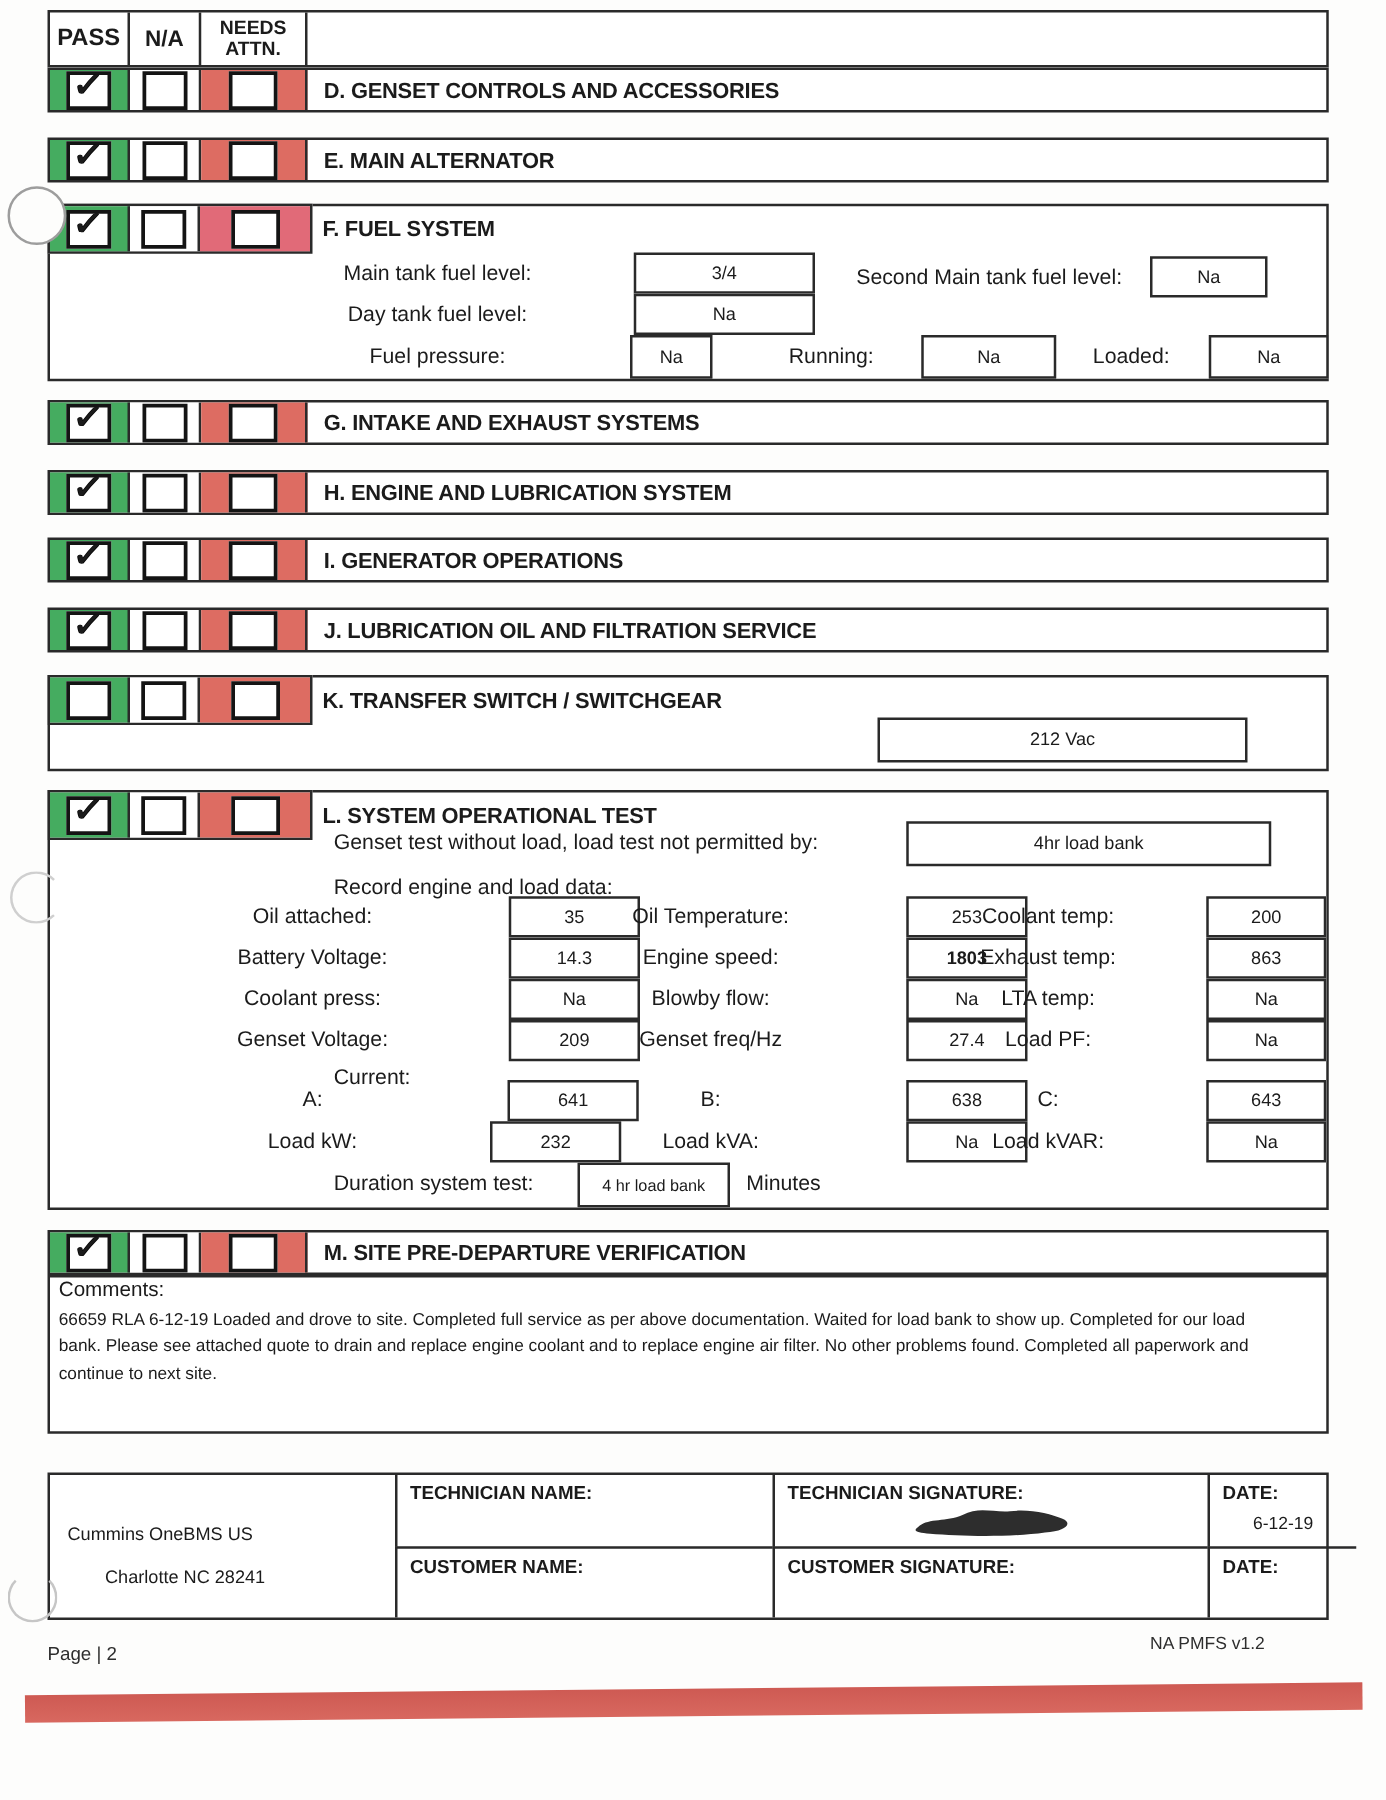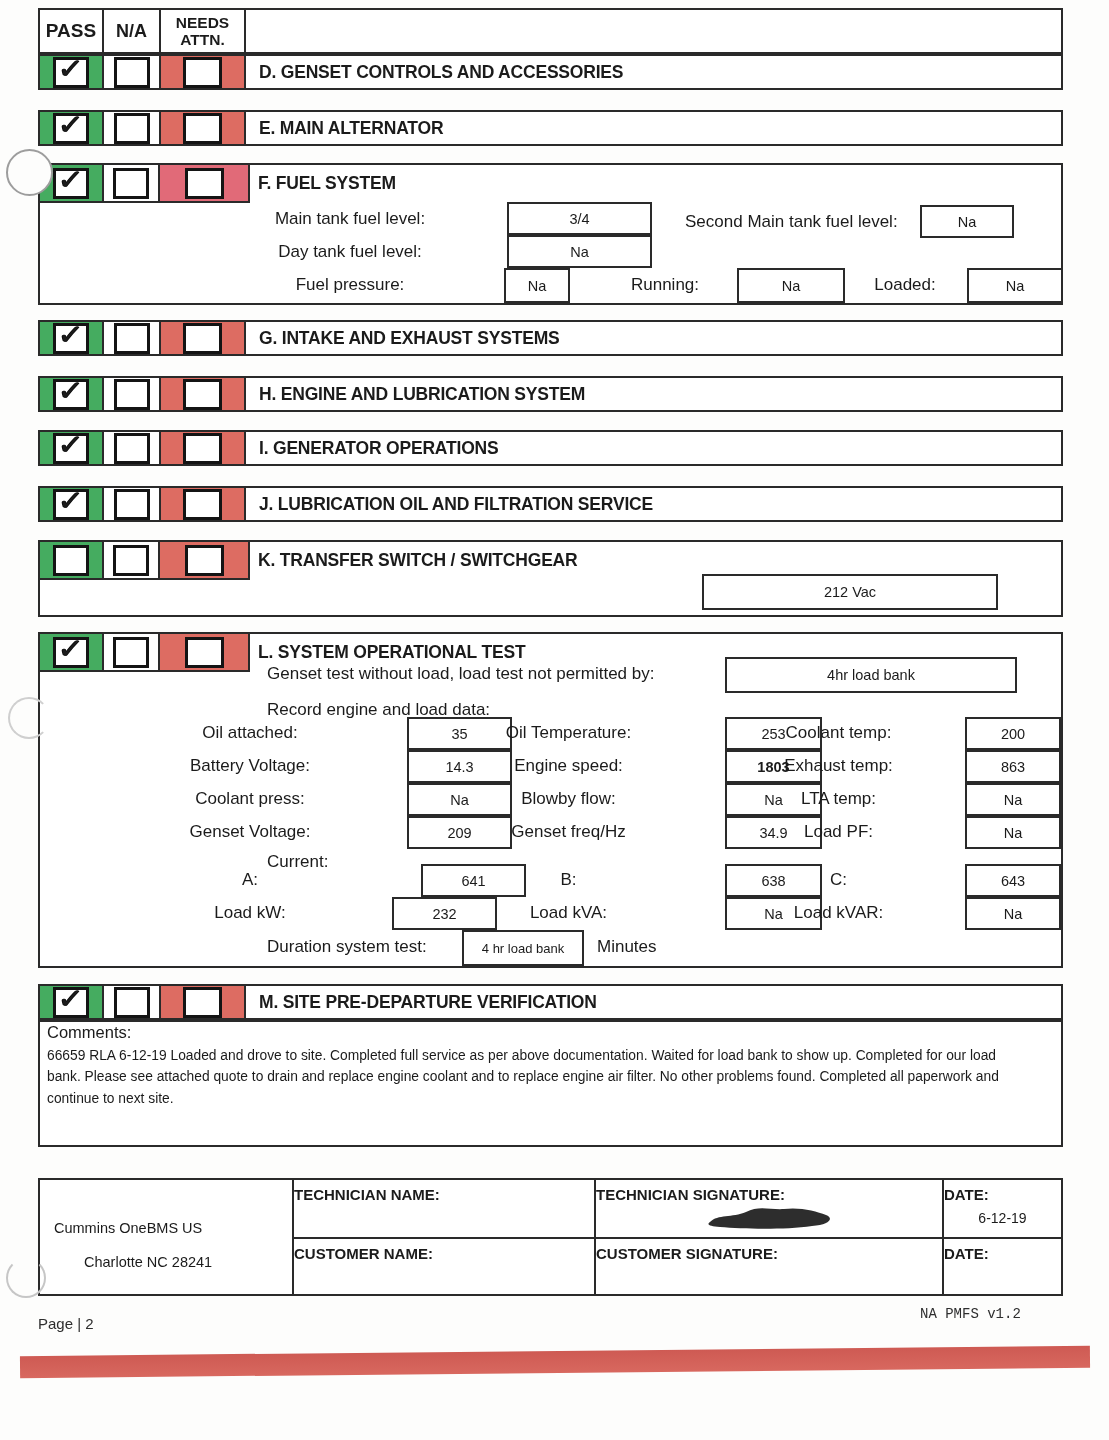--- a/index.html
+++ b/index.html
@@ -44,21 +44,21 @@
   
   .comments-box{position:absolute;left:38px;top:1020px;width:1025px;height:127px;
                 border:2px solid #2a2a2a;background:#fff;box-sizing:border-box;}
   .comments-label{position:absolute;left:7px;top:1px;font-size:16.5px;}
   .comments-text{position:absolute;left:7px;top:23px;width:985px;font-size:13.8px;line-height:1.55;}
 
   
   .sigtable{position:absolute;left:38px;top:1178px;width:1025px;height:118px;
             border:2px solid #2a2a2a;background:#fff;box-sizing:border-box;}
   .sigcell{position:absolute;box-sizing:border-box;border-left:2px solid #2a2a2a;
-           padding:6px 0;font-weight:700;font-size:15px;}
+           padding:6px 10px;font-weight:700;font-size:15px;margin-left:24px;}
   .sigcell.r2{border-top:2px solid #2a2a2a;}
   .company{position:absolute;font-weight:400;font-size:14.5px;}
 
   .footer-text{position:absolute;font-size:15px;color:#2e2e2e;}
   .redbar{position:absolute;left:20px;top:1351px;width:1070px;height:22px;
           background:linear-gradient(#ce5a53,#d8685f);transform:rotate(-0.55deg);}
 
   
   .punch{position:absolute;border-radius:50%;box-sizing:border-box;}
   .punch.full{left:6px;top:149px;width:47px;height:47px;background:#fdfdfc;
@@ -258,28 +258,28 @@
     <div class="flabel" style="left:60px;top:155px;width:300px;">Coolant press:</div>
     <div class="fbox" style="left:367px;top:149px;width:105px;height:33px;">Na</div>
     <div class="flabel" style="left:380px;top:155px;width:297px;">Blowby flow:</div>
     <div class="fbox" style="left:685px;top:149px;width:97px;height:33px;">Na</div>
     <div class="flabel" style="left:680px;top:155px;width:237px;">LTA temp:</div>
     <div class="fbox" style="left:925px;top:149px;width:96px;height:33px;">Na</div>
 
     <div class="flabel" style="left:60px;top:188px;width:300px;">Genset Voltage:</div>
     <div class="fbox" style="left:367px;top:182px;width:105px;height:33px;">209</div>
     <div class="flabel" style="left:380px;top:188px;width:297px;">Genset freq/Hz</div>
-    <div class="fbox" style="left:685px;top:182px;width:97px;height:33px;">34.9</div>
+    <div class="fbox" style="left:685px;top:182px;width:97px;height:33px;">27.4</div>
     <div class="flabel" style="left:680px;top:188px;width:237px;">Load PF:</div>
     <div class="fbox" style="left:925px;top:182px;width:96px;height:33px;">Na</div>
 
     <div class="flabel ln" style="left:227px;top:218px;">Current:</div>
 
     <div class="flabel" style="left:60px;top:236px;width:300px;">A:</div>
-    <div class="fbox" style="left:381px;top:230px;width:105px;height:33px;">641</div>
+    <div class="fbox" style="left:366px;top:230px;width:105px;height:33px;">641</div>
     <div class="flabel" style="left:380px;top:236px;width:297px;">B:</div>
     <div class="fbox" style="left:685px;top:230px;width:97px;height:33px;">638</div>
     <div class="flabel" style="left:680px;top:236px;width:237px;">C:</div>
     <div class="fbox" style="left:925px;top:230px;width:96px;height:33px;">643</div>
 
     <div class="flabel" style="left:60px;top:269px;width:300px;">Load kW:</div>
     <div class="fbox" style="left:352px;top:263px;width:105px;height:33px;">232</div>
     <div class="flabel" style="left:380px;top:269px;width:297px;">Load kVA:</div>
     <div class="fbox" style="left:685px;top:263px;width:97px;height:33px;">Na</div>
     <div class="flabel" style="left:680px;top:269px;width:237px;">Load kVAR:</div>
@@ -325,20 +325,20 @@
       <span>DATE:</span>
       <div style="position:absolute;left:0;top:30px;width:100%;text-align:center;font-weight:400;font-size:14px;">6-12-19</div>
     </div>
 
     <div class="sigcell r2" style="left:554px;top:57px;width:348px;height:57px;"><span>CUSTOMER SIGNATURE:</span></div>
     <div class="sigcell r2" style="left:252px;top:57px;width:302px;height:57px;"><span>CUSTOMER NAME:</span></div>
     <div class="sigcell r2" style="left:902px;top:57px;width:119px;height:57px;"><span>DATE:</span></div>
   </div>
 
   <div class="footer-text" style="left:38px;top:1315px;">Page | 2</div>
-  <div class="footer-text" style="left:920px;top:1306px;font-size:14px;font-family:Liberation Mono, monospace;">NA PMFS v1.2</div>
+  <div class="footer-text" style="left:920px;top:1306px;font-size:14px;">NA PMFS v1.2</div>
   <div class="redbar"></div>
 
   <div class="punch full"></div>
   <div class="punch a1"></div>
   <div class="punch a2"></div>
 
 </div>
 
 </body></html>

